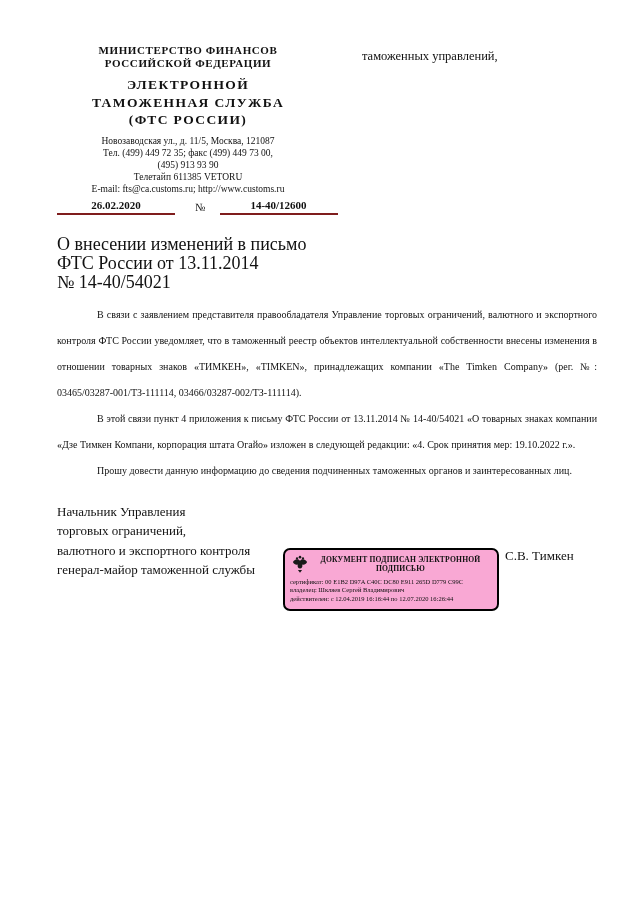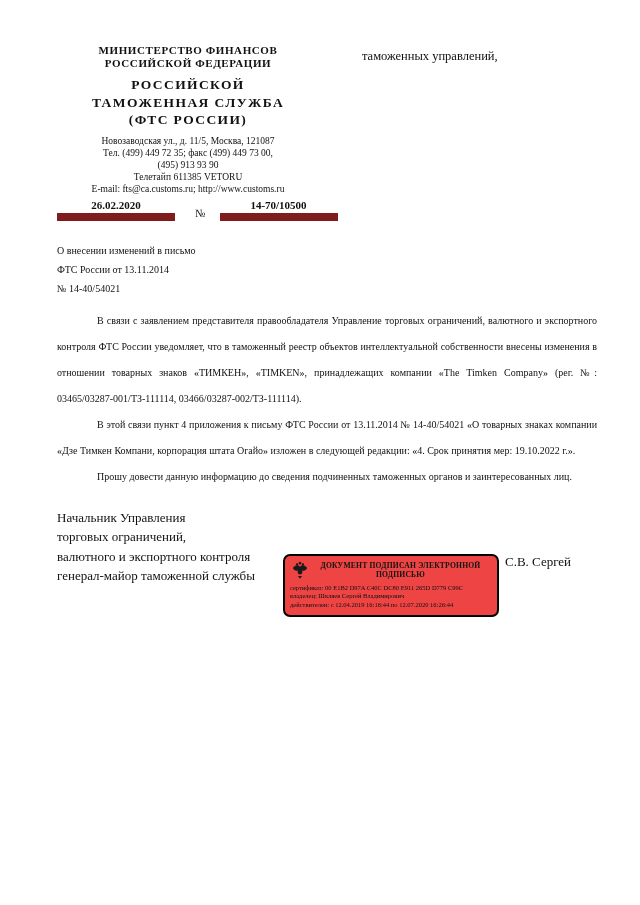--- a/index.html
+++ b/index.html
@@ -21,38 +21,38 @@
   .agency-line { font-weight:bold; font-size:13.5px; line-height:17.5px; letter-spacing:1.4px; }
   .contacts { margin-top:6px; }
   .contact-line { font-size:9.5px; line-height:12px; }
   .hr { width:235px; font-size:12.5px; line-height:21.5px; padding-top:2px; }
   
   .ref { margin-top:4px; font-size:11px; color:#111; }
   .ref-row { display:flex; align-items:flex-end; }
   .ref-row2 { margin-top:9px; }
   .ref-date, .ref-number {
     width:118px; text-align:center; font-weight:bold;
-    border-bottom:8px solid #7f1d1d; padding-bottom:2px;
+    border-bottom:2px solid #7f1d1d; padding-bottom:2px;
   }
   .ref-nosign { margin:0 14px 0 20px; padding-bottom:2px; }
   .ref-na { padding-bottom:2px; }
   .ref-blank1 { width:88px; border-bottom:2px solid #8f8f8f; height:15px; }
   .ref-ot { margin:0 14px 0 20px; padding-bottom:2px; }
   .ref-blank2 { width:110px; border-bottom:2px solid #8f8f8f; height:15px; }
   
-  .subject { margin-top:20px; font-size:10px; line-height:19px; width:300px; }
+  .subject { margin-top:20px; font-size:18px; line-height:19px; width:300px; }
   
   .body-text { margin-top:10px; font-size:10px; line-height:26px; text-align:justify; }
   .body-text p { text-indent:40px; }
   
   .signature { position:relative; margin-top:18px; height:180px; font-size:13px; line-height:19.5px; }
   .sig-name { position:absolute; left:448px; top:44px; white-space:nowrap; }
   .stamp {
     position:absolute; left:226px; top:46px; width:216px;
-    background:#ef4444; border:2px solid #000000; border-radius:7px;
+    background:#f9a8d4; border:2px solid #000000; border-radius:7px;
     padding:4px 6px 5px 5px; z-index:2;
   }
   .stamp-head { display:flex; align-items:center; }
   .stamp-emblem { width:20px; height:20px; flex:0 0 20px; }
   .stamp-emblem svg { width:20px; height:20px; fill:#1a1a1a; }
   .stamp-title {
     flex:1; text-align:center; font-weight:bold;
     font-size:7.6px; line-height:9px; letter-spacing:0.2px; padding:0 4px;
   }
   .stamp-rows { margin-top:4px; font-size:6.5px; line-height:8.8px; }
@@ -61,63 +61,63 @@
 </head>
 <body>
 
 <div class="page">
 
   <div class="header">
     <div class="hl">
       <div class="ministry-line">МИНИСТЕРСТВО ФИНАНСОВ</div>
       <div class="ministry-line">РОССИЙСКОЙ ФЕДЕРАЦИИ</div>
       <div class="agency">
-        <div class="agency-line">РОССИЙСКОЙ</div>
+        <div class="agency-line">ЭЛЕКТРОННОЙ</div>
         <div class="agency-line">ТАМОЖЕННАЯ СЛУЖБА</div>
         <div class="agency-line">(ФТС РОССИИ)</div>
       </div>
       <div class="contacts">
         <div class="contact-line">Новозаводская ул., д. 11/5, Москва, 121087</div>
         <div class="contact-line">Тел. (499) 449 72 35; факс (499) 449 73 00,</div>
         <div class="contact-line">(495) 913 93 90</div>
         <div class="contact-line">Телетайп 611385 VETORU</div>
         <div class="contact-line">E-mail: fts@ca.customs.ru; http://www.customs.ru</div>
       </div>
     </div>
     <div class="hr">
       <div>таможенных управлений,</div>
     </div>
   </div>
 
   <div class="ref">
     <div class="ref-row">
       <div class="ref-date">26.02.2020</div>
       <div class="ref-nosign">№</div>
-      <div class="ref-number">14-70/10500</div>
+      <div class="ref-number">14-40/12600</div>
     </div>
   </div>
 
   <div class="subject">
     <div>О внесении изменений в письмо</div>
     <div>ФТС России от 13.11.2014</div>
     <div>№ 14-40/54021</div>
   </div>
 
   <div class="body-text">
     <p>В связи с заявлением представителя правообладателя Управление торговых ограничений, валютного и экспортного контроля ФТС России уведомляет, что в таможенный реестр объектов интеллектуальной собственности внесены изменения в отношении товарных знаков «ТИМКЕН», «TIMKEN», принадлежащих компании «The Timken Company» (рег. №: 03465/03287-001/ТЗ-111114, 03466/03287-002/ТЗ-111114).</p>
     <p>В этой связи пункт 4 приложения к письму ФТС России от 13.11.2014 № 14-40/54021 «О товарных знаках компании «Дзе Тимкен Компани, корпорация штата Огайо» изложен в следующей редакции: «4. Срок принятия мер: 19.10.2022 г.».</p>
     <p>Прошу довести данную информацию до сведения подчиненных таможенных органов и заинтересованных лиц.</p>
   </div>
 
   <div class="signature">
     <div>Начальник Управления</div>
     <div>торговых ограничений,</div>
     <div>валютного и экспортного контроля</div>
     <div>генерал-майор таможенной службы</div>
-    <div class="sig-name">С.В. Сергей</div>
+    <div class="sig-name">С.В. Тимкен</div>
 
     <div class="stamp">
       <div class="stamp-head">
         <div class="stamp-emblem">
           <svg viewBox="0 0 24 24" aria-hidden="true">
             <circle cx="12" cy="3.8" r="1.6"></circle>
             <circle cx="8.4" cy="5.4" r="1.4"></circle>
             <circle cx="15.6" cy="5.4" r="1.4"></circle>
             <path d="M3.5 9.5c2.5-3.5 6-4 8.5-1.5 2.5-2.5 6-2 8.5 1.5-1.2 2.8-3.8 3.8-6 3 .9 1.8.2 3.8-1.5 4.8l-1-.1-1 .1c-1.7-1-2.4-3-1.5-4.8-2.2.8-4.8-.2-6-3z"></path>
             <path d="M9.5 19.2h5l-2.5 3.2z"></path>

